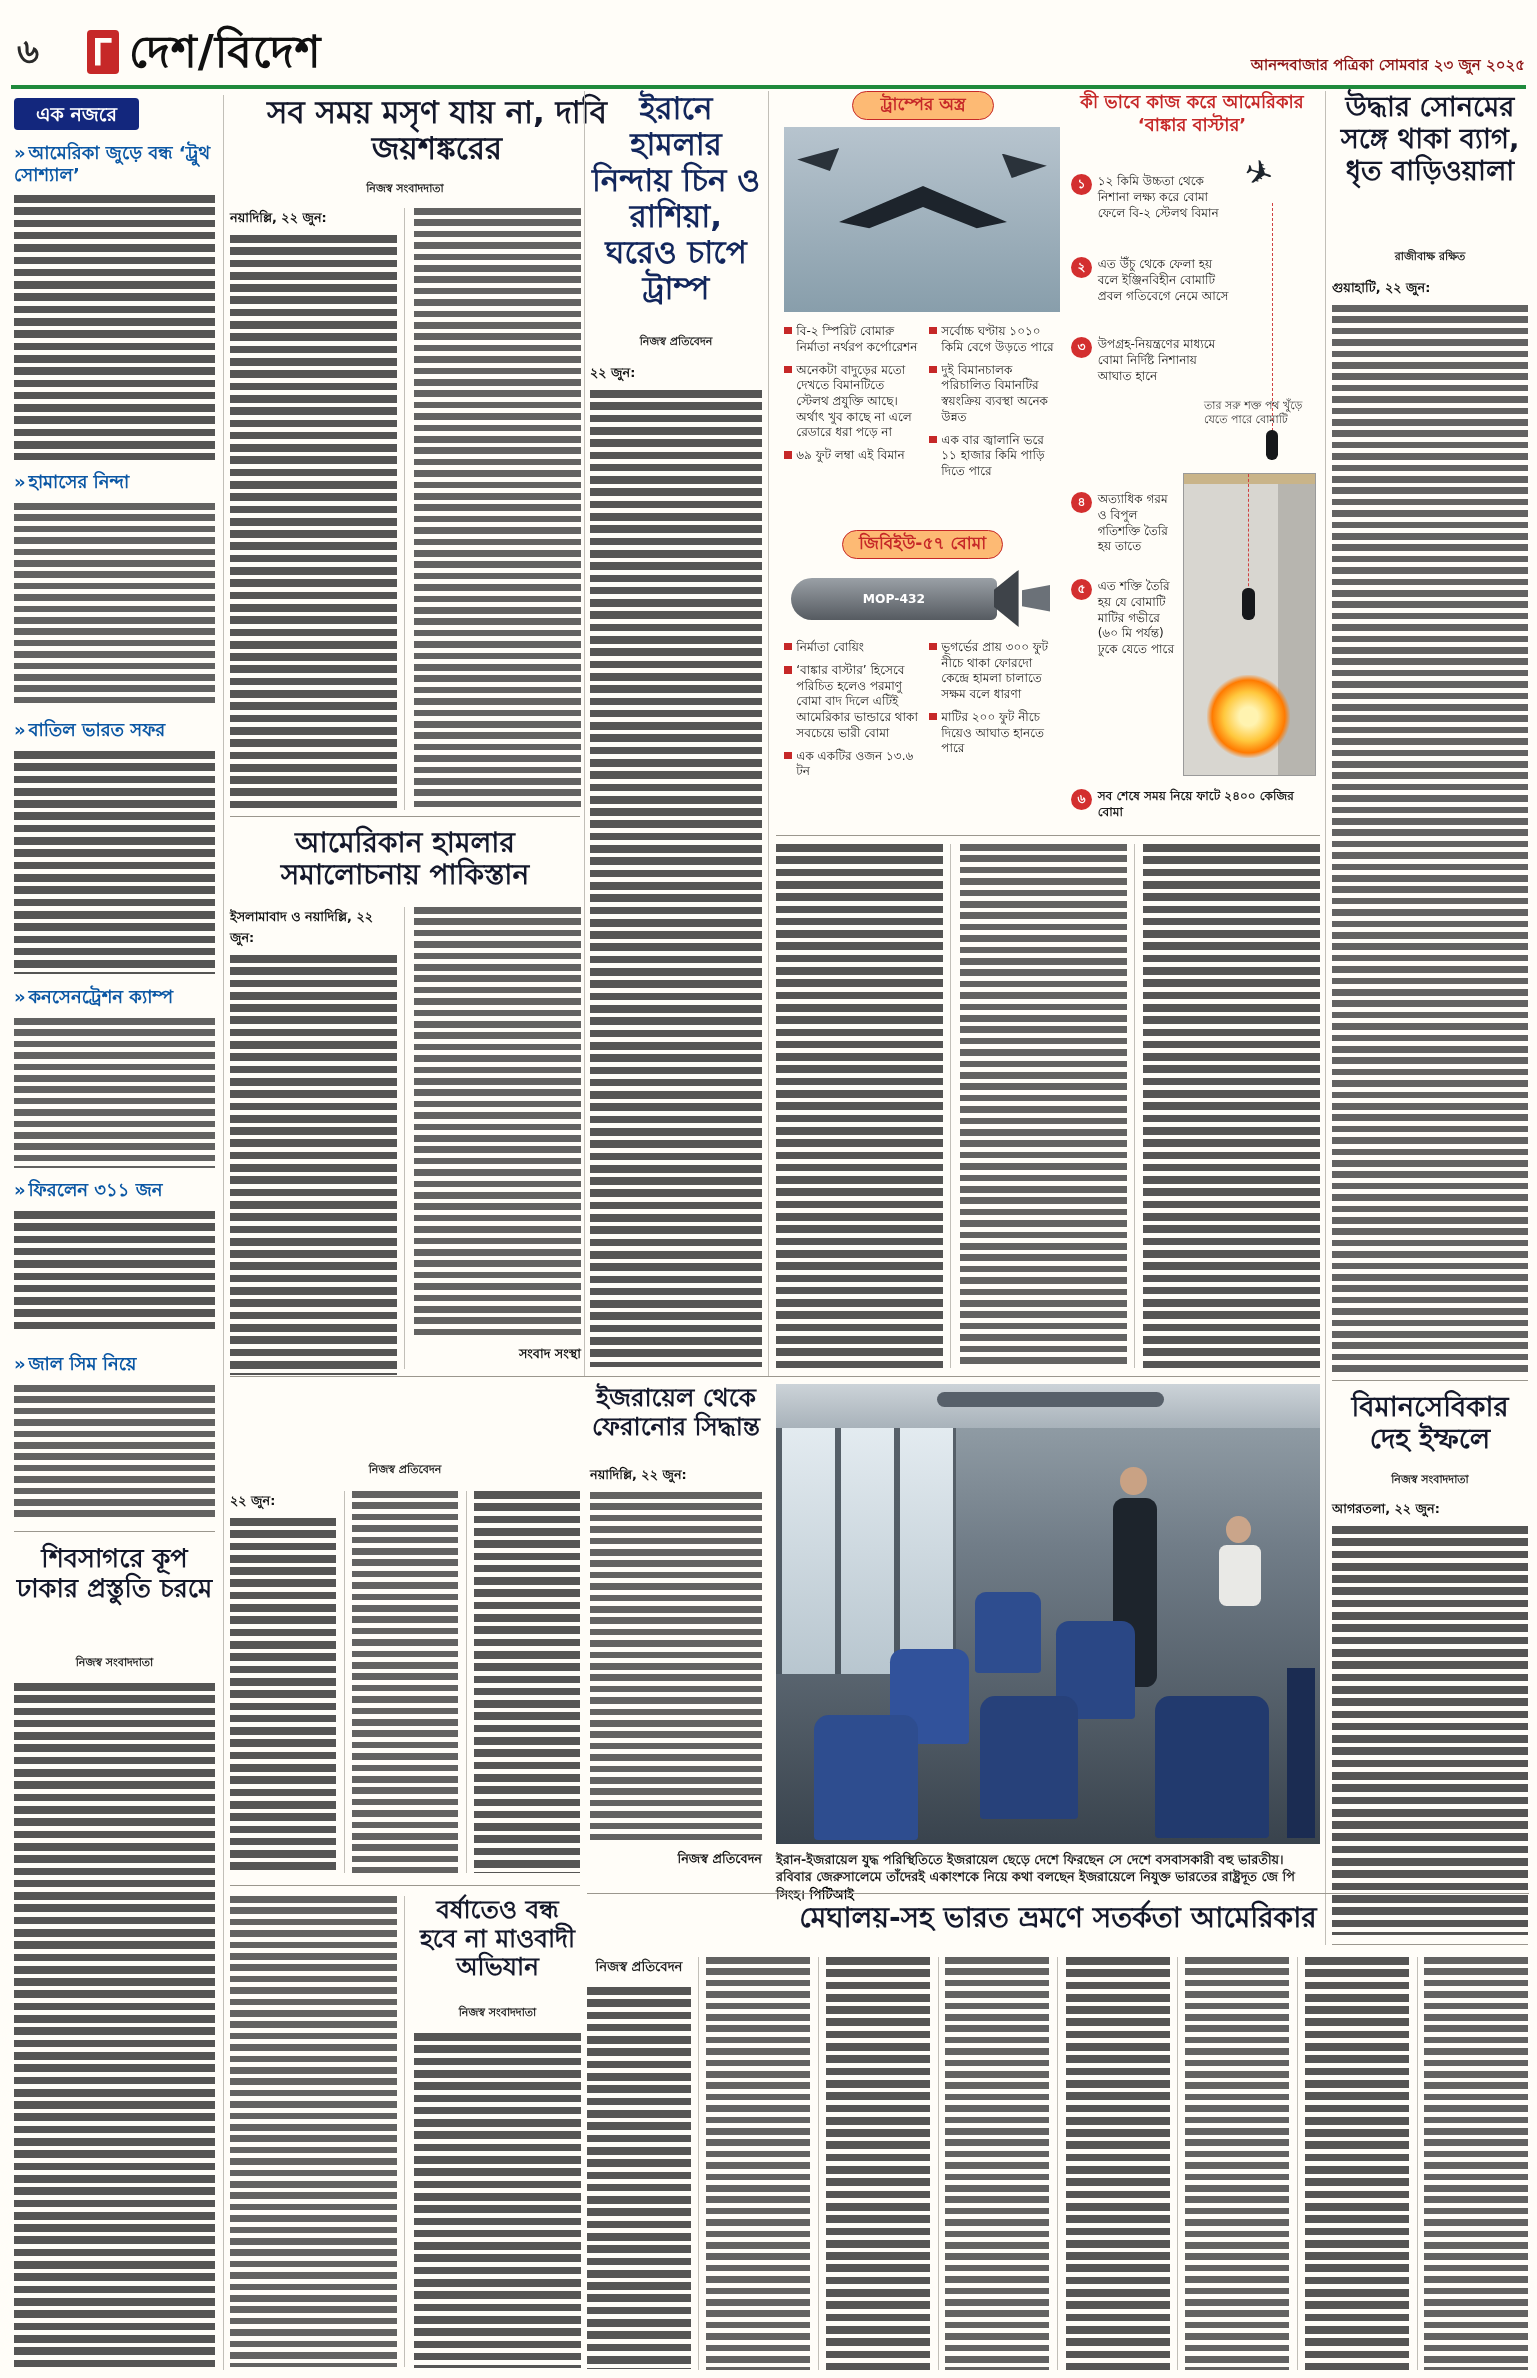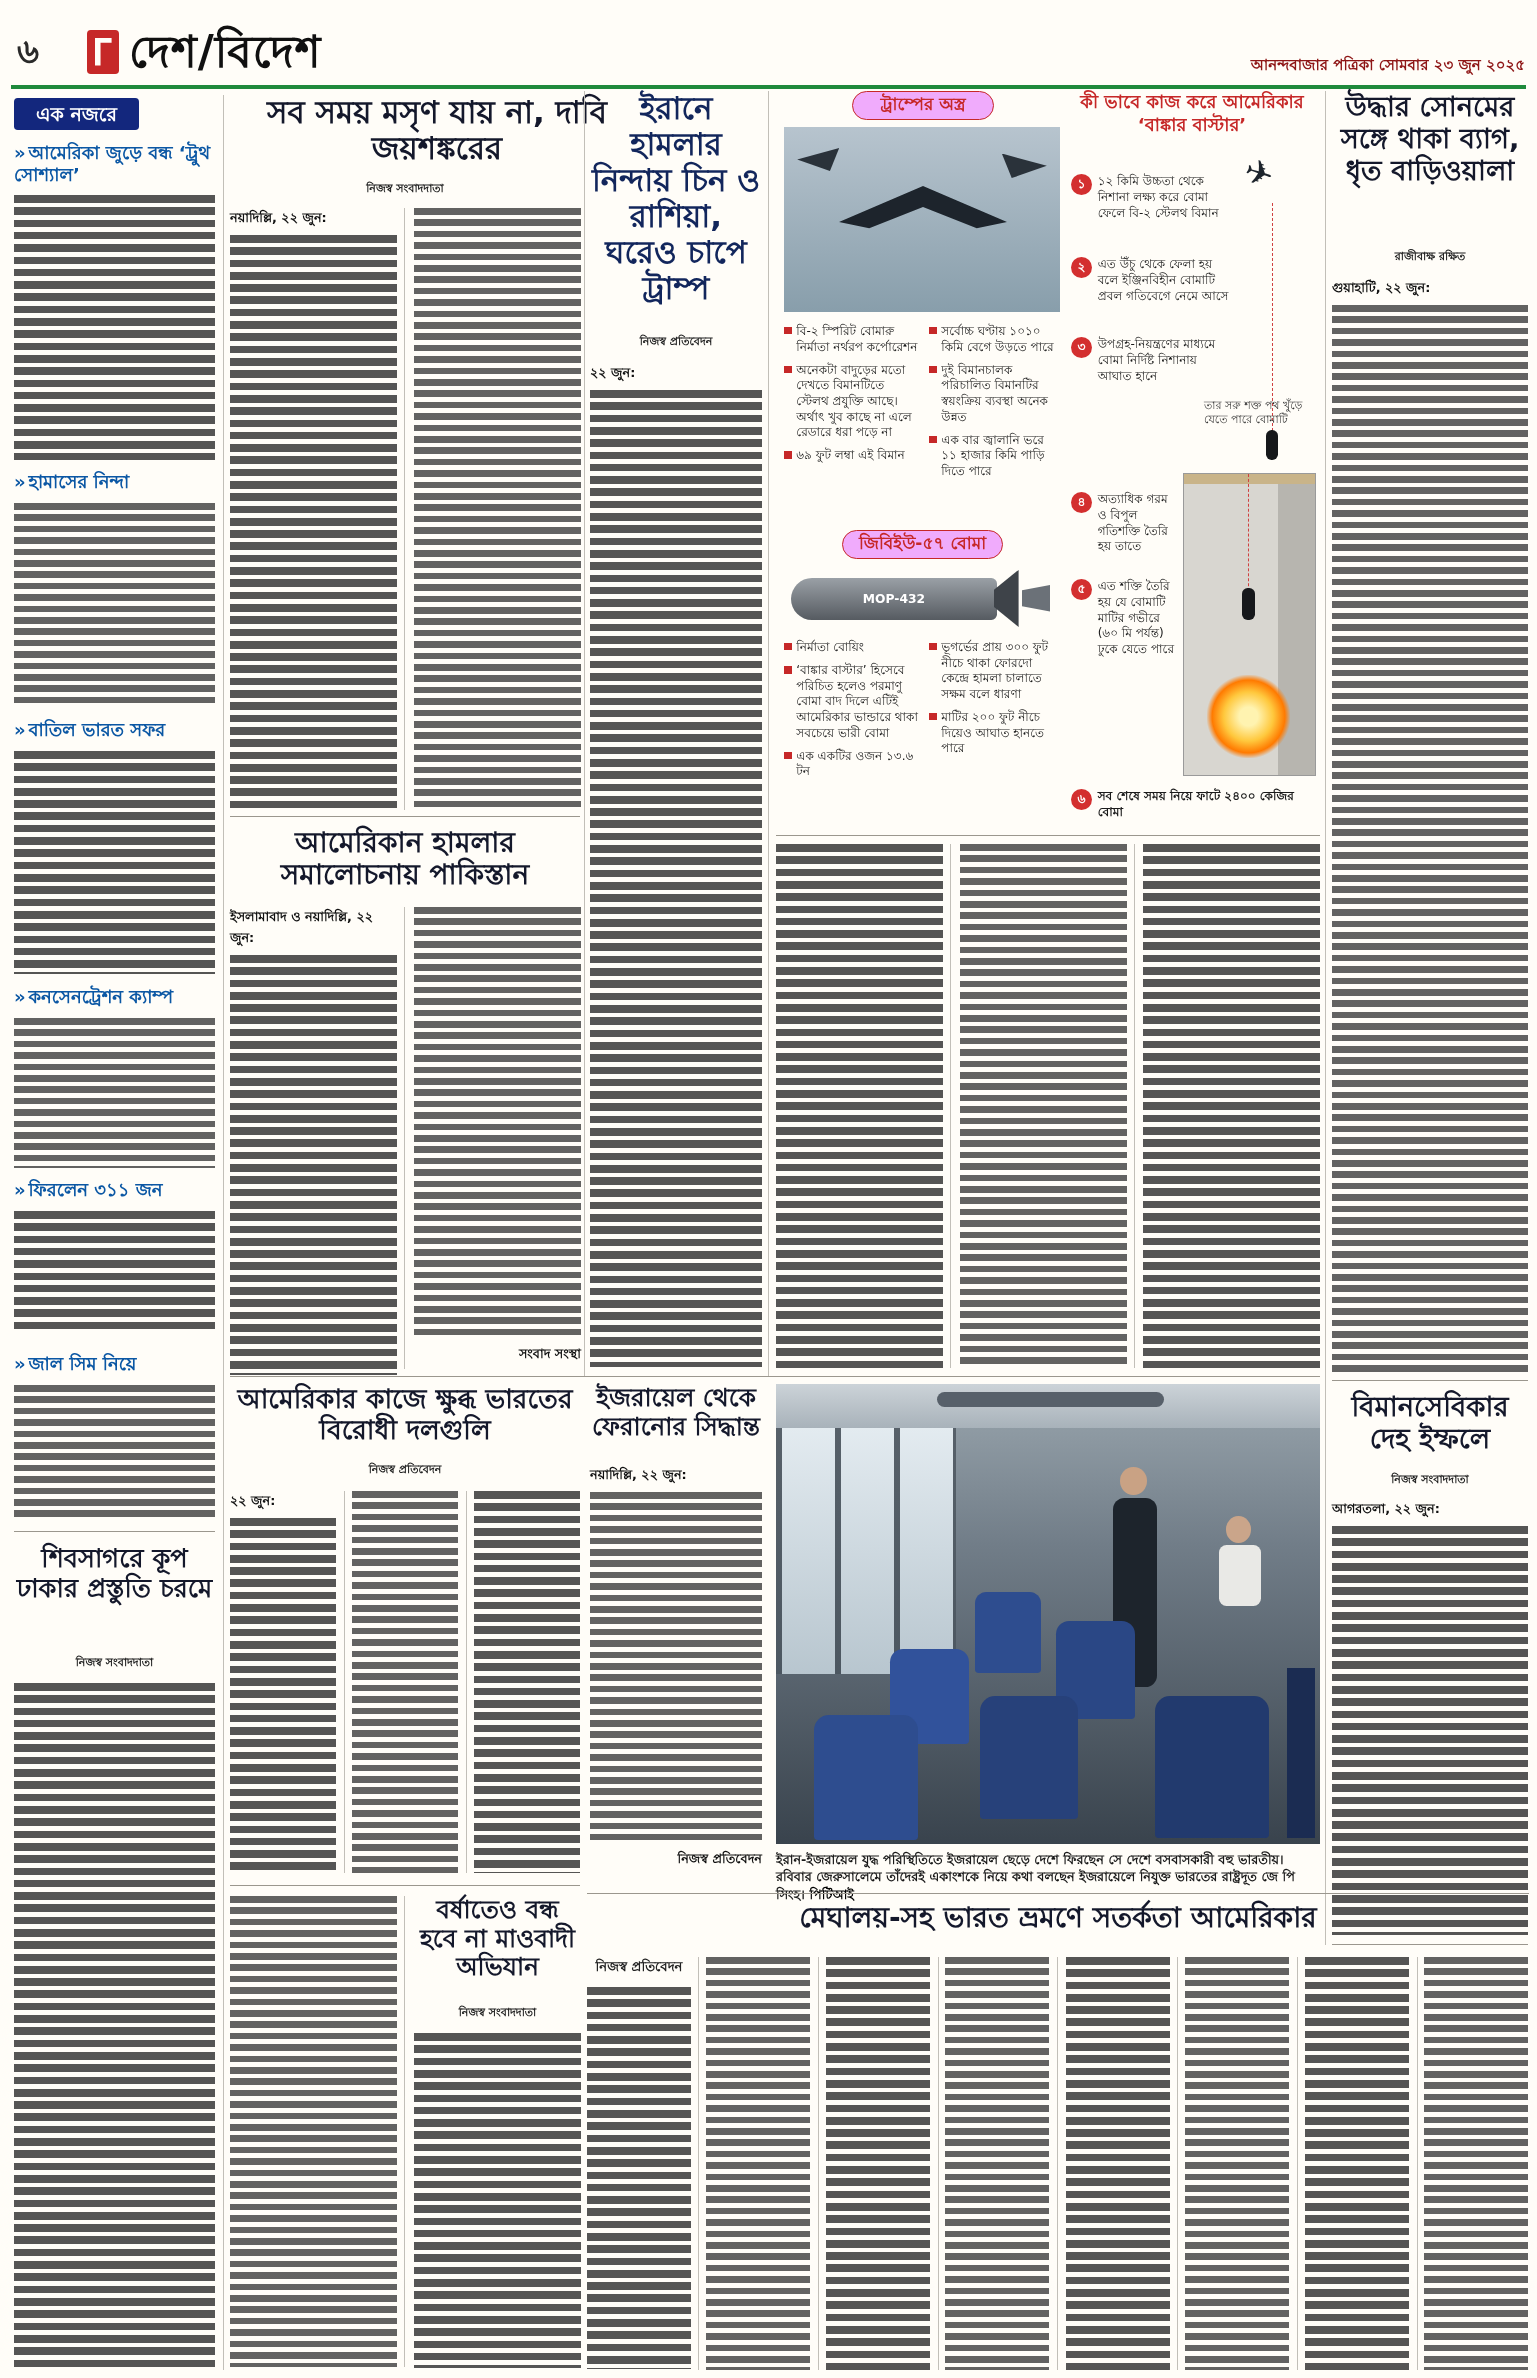--- a/index.html
+++ b/index.html
@@ -11,21 +11,21 @@
   .byline{font-weight:700;text-align:center;font-size:11px;color:#222;}
   .dateline{font-weight:700;font-size:12.8px;color:#111;}
   .credit{font-weight:700;font-size:12.8px;text-align:right;color:#111;}
   .greek{background-image:repeating-linear-gradient(to bottom,rgba(48,48,48,.82) 0px,rgba(48,48,48,.82) 7.6px,rgba(0,0,0,0) 7.6px,rgba(0,0,0,0) 12.3px);}
   .greek2{background-image:repeating-linear-gradient(to bottom,rgba(55,55,55,.78) 0px,rgba(55,55,55,.78) 6.6px,rgba(0,0,0,0) 6.6px,rgba(0,0,0,0) 11.4px);}
   .vrule{width:0.9px;background:#c2bfb8;}
   .hrule{height:0.9px;background:#9b978e;}
   .glance-h{color:#0b57a4;font-weight:700;font-size:18px;line-height:1.22;}
   .arr{color:#0b57a4;font-weight:700;margin-right:2.8px;}
   .pill{border:1.9px solid #c62828;color:#c62828;font-weight:700;border-radius:17px;
-        text-align:center;background:#f0abfc;font-size:17px;line-height:24.6px;}
+        text-align:center;background:#fdba74;font-size:17px;line-height:24.6px;}
   .b{display:flex;gap:4.7px;margin-bottom:7.6px;font-size:12px;line-height:1.3;color:#1b1b1b;}
   .sq{width:7.6px;height:7.6px;background:#c62828;flex:0 0 auto;margin-top:2.8px;}
   .step{display:flex;gap:5.7px;font-size:12px;line-height:1.32;color:#1b1b1b;}
   .stepnum{width:21px;height:21px;border-radius:50%;background:#d32f2f;color:#fff;font-weight:700;
            text-align:center;line-height:21px;font-size:12.3px;flex:0 0 auto;}
   .red-title{color:#c62828;font-weight:700;text-align:center;line-height:1.25;}
   .caption{font-size:12.8px;font-weight:700;line-height:1.35;color:#1a1a1a;}
 </style>
 </head>
 <body>
@@ -225,21 +225,20 @@
   <div class="abs hrule" style="left:1332px;top:1380px;width:196px;"></div>
 
   <div class="abs hl" style="left:1332px;top:1391px;width:196px;font-size:27.4px;">বিমানসেবিকার দেহ ইম্ফলে</div>
   <div class="abs byline" style="left:1332px;top:1471px;width:196px;">নিজস্ব সংবাদদাতা</div>
   <div class="abs" style="left:1332px;top:1499px;width:196px;height:437px;">
     <div class="dateline">আগরতলা, ২২ জুন:</div>
     <div class="greek" style="height:409px;margin-top:5.7px;"></div>
   </div>
   <div class="abs hrule" style="left:1332px;top:1944px;width:196px;"></div>
 
-  <div class="abs hl" style="left:230px;top:1384px;width:350px;font-size:26.5px;">আমেরিকার কাজে ক্ষুব্ধ ভারতের বিরোধী দলগুলি</div>
   <div class="abs byline" style="left:230px;top:1461px;width:350px;">নিজস্ব প্রতিবেদন</div>
   <div class="abs" style="left:230px;top:1491px;width:106px;height:382px;">
     <div class="dateline">২২ জুন:</div>
     <div class="greek" style="height:354px;margin-top:5.7px;"></div>
   </div>
   <div class="abs vrule" style="left:344px;top:1491px;height:382px;"></div>
   <div class="abs greek2" style="left:352px;top:1491px;width:106px;height:382px;"></div>
   <div class="abs vrule" style="left:466px;top:1491px;height:382px;"></div>
   <div class="abs greek" style="left:474px;top:1491px;width:106px;height:382px;"></div>
   <div class="abs hrule" style="left:230px;top:1885px;width:350px;"></div>

